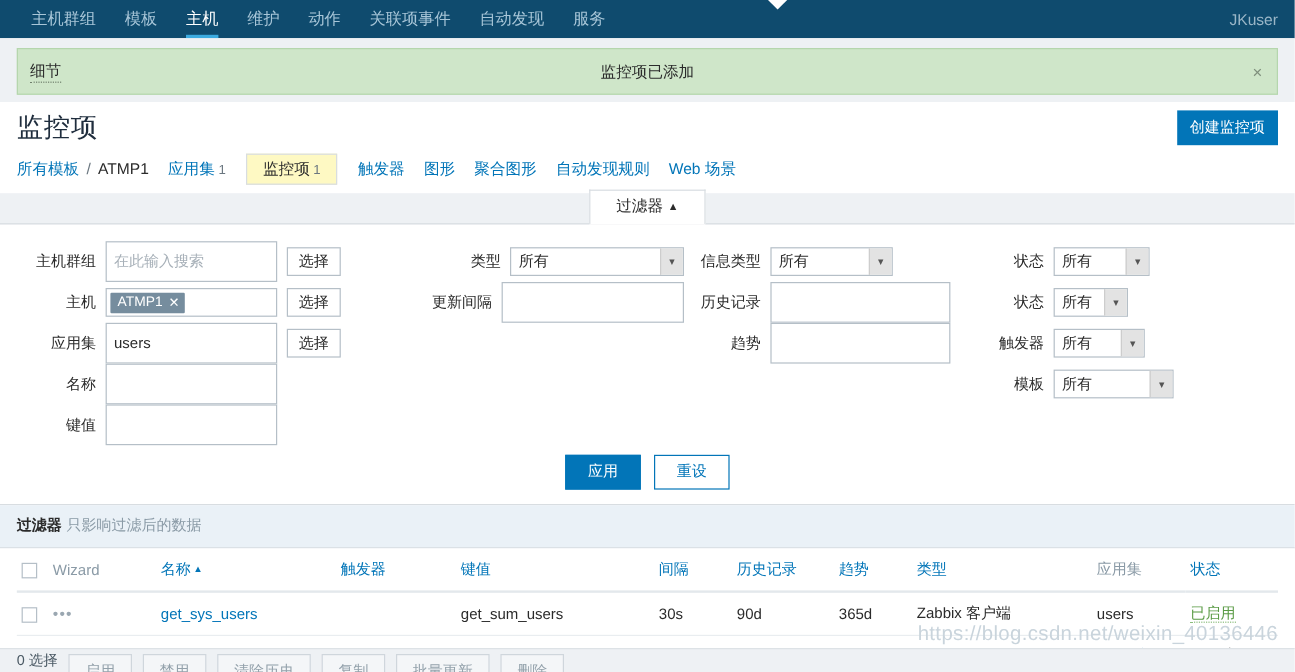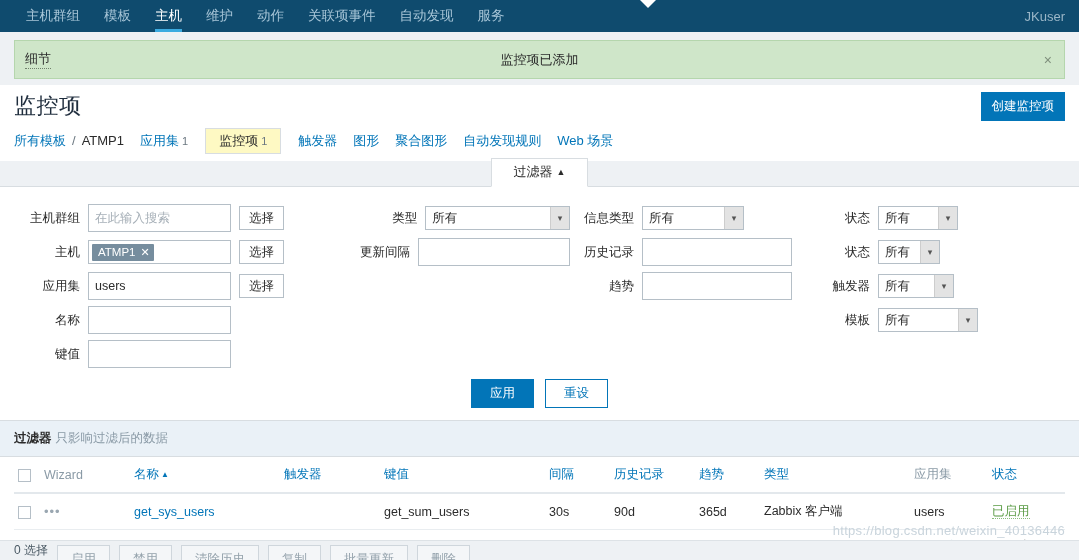--- a/index.html
+++ b/index.html
@@ -206,21 +206,21 @@
     padding-right: 8px;
     white-space: nowrap;
   }
   .c1 .flabel { width: 78px; }
   .c2 .flabel { width: 76px; }
   .c3 .flabel { width: 72px; }
   .c4 .flabel { width: 58px; }
 
   .ftext {
     border: 1px solid #b5bfc7;
-    height: 28px;
+    height: 34px;
     background: #fff;
     font-family: inherit;
     font-size: 12.5px;
     color: #2b2b2b;
     padding: 0 6px;
     outline: none;
   }
   .ftext::placeholder { color: #a7b0b8; }
   .w-main { width: 143px; }
   .w-mid  { width: 152px; }
@@ -395,21 +395,21 @@
     cursor: pointer;
     white-space: nowrap;
     position: relative;
     top: 9px;
   }
 
   
   .watermark {
     position: absolute;
     right: 14px; bottom: 22px;
-    font-size: 13px;
+    font-size: 17px;
     color: #c9d4dc;
     font-family: "Liberation Sans", sans-serif;
     pointer-events: none;
     letter-spacing: .3px;
   }
 </style>
 </head>
 <body>
 
 <div class="topnav">

